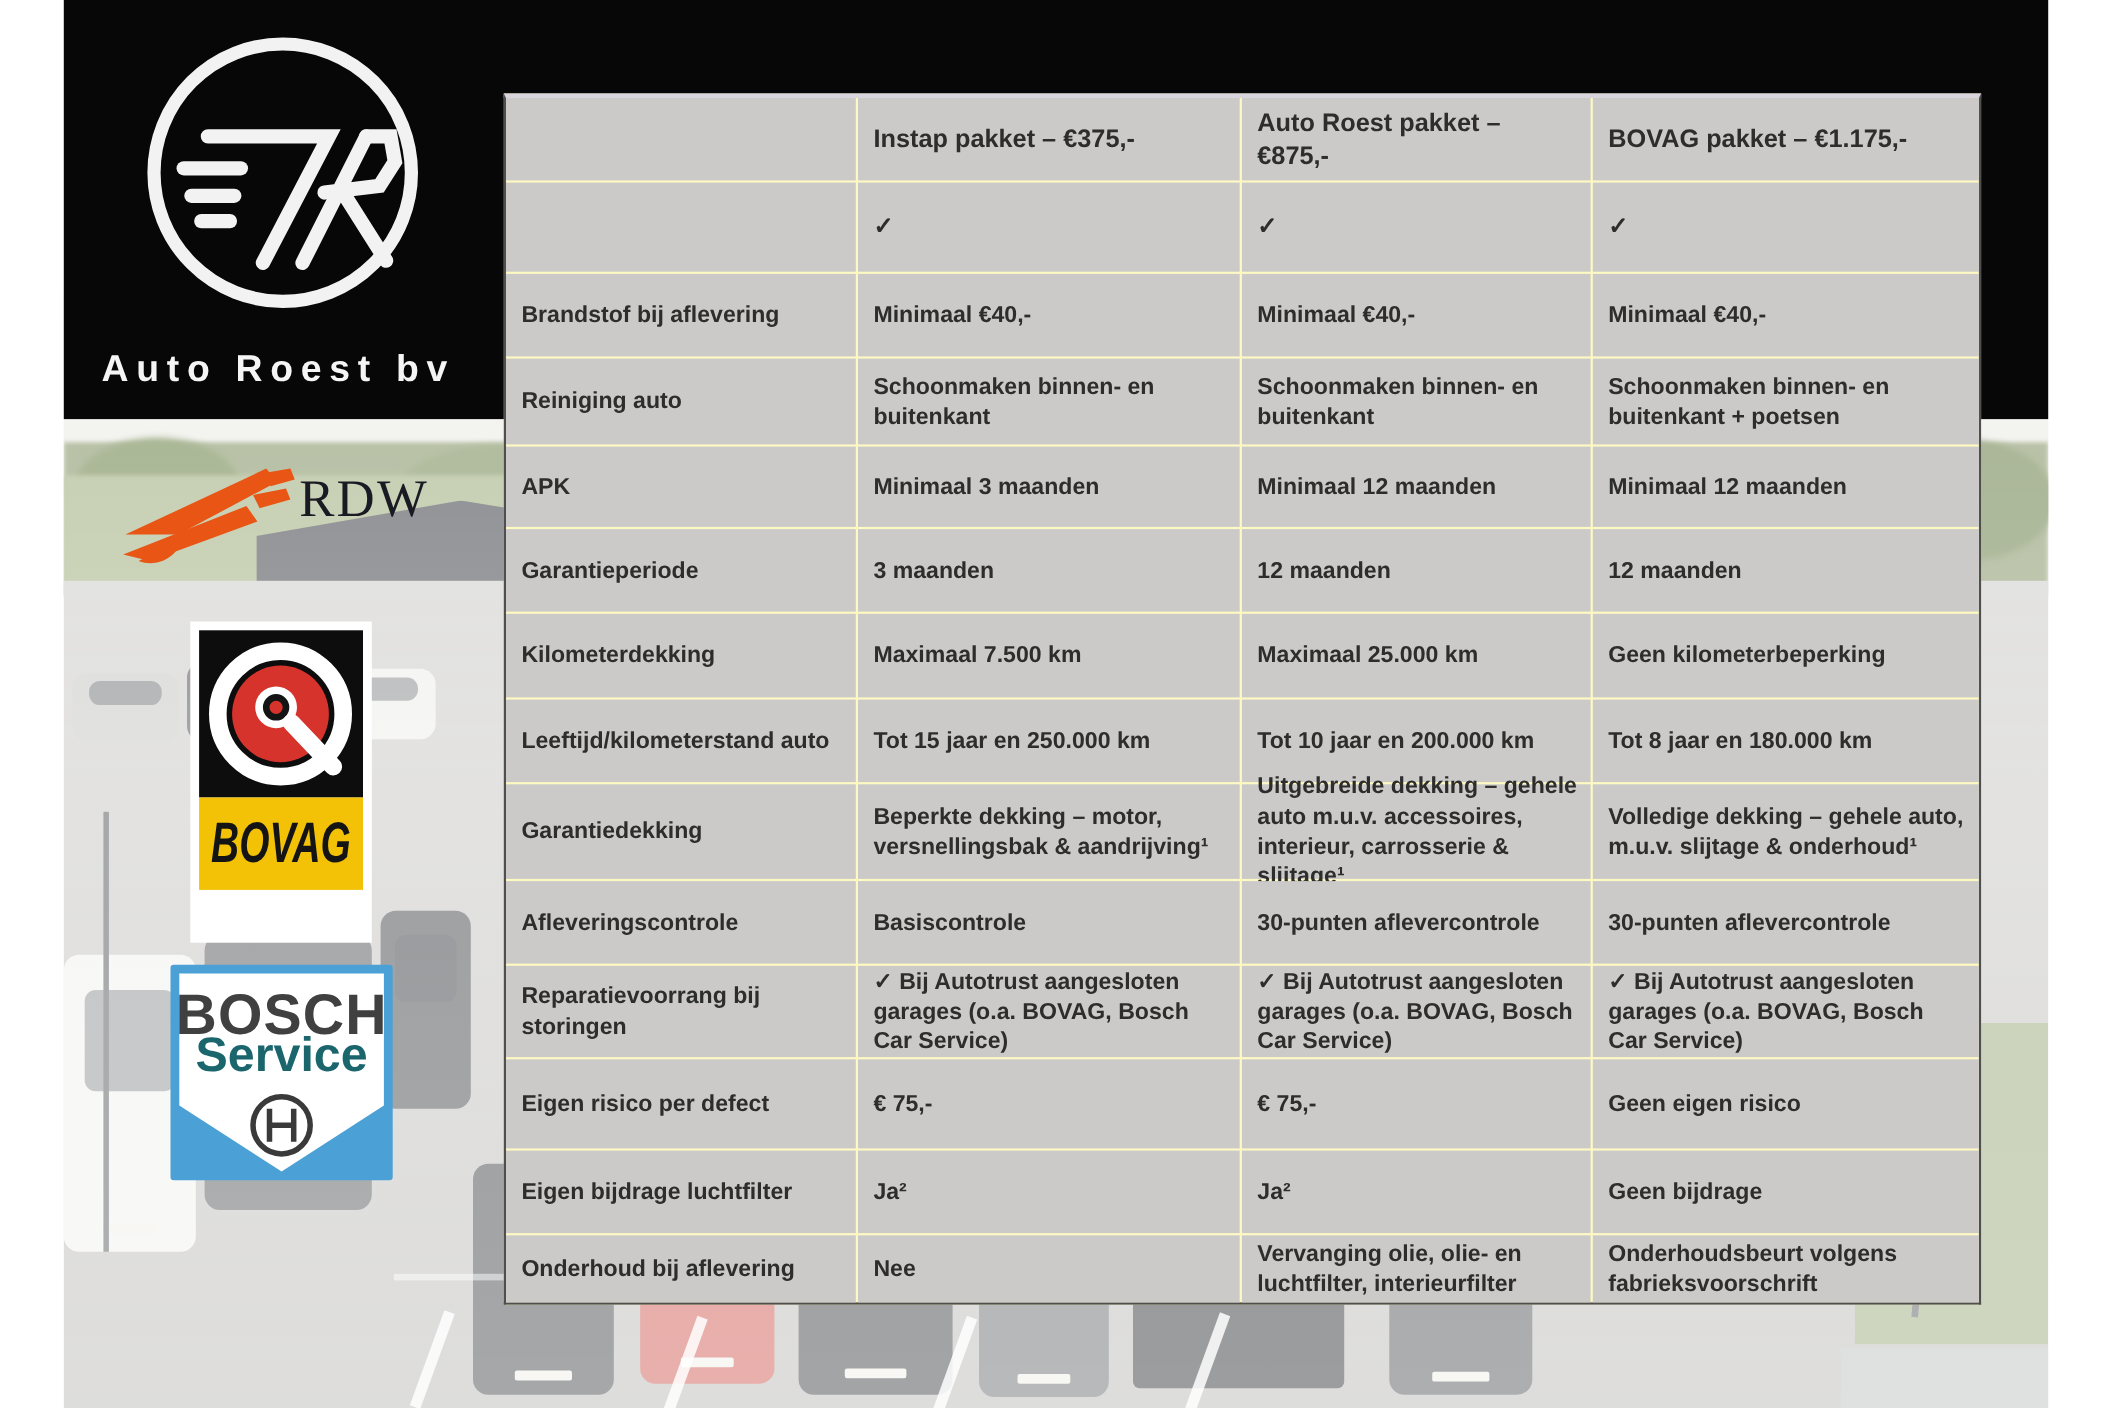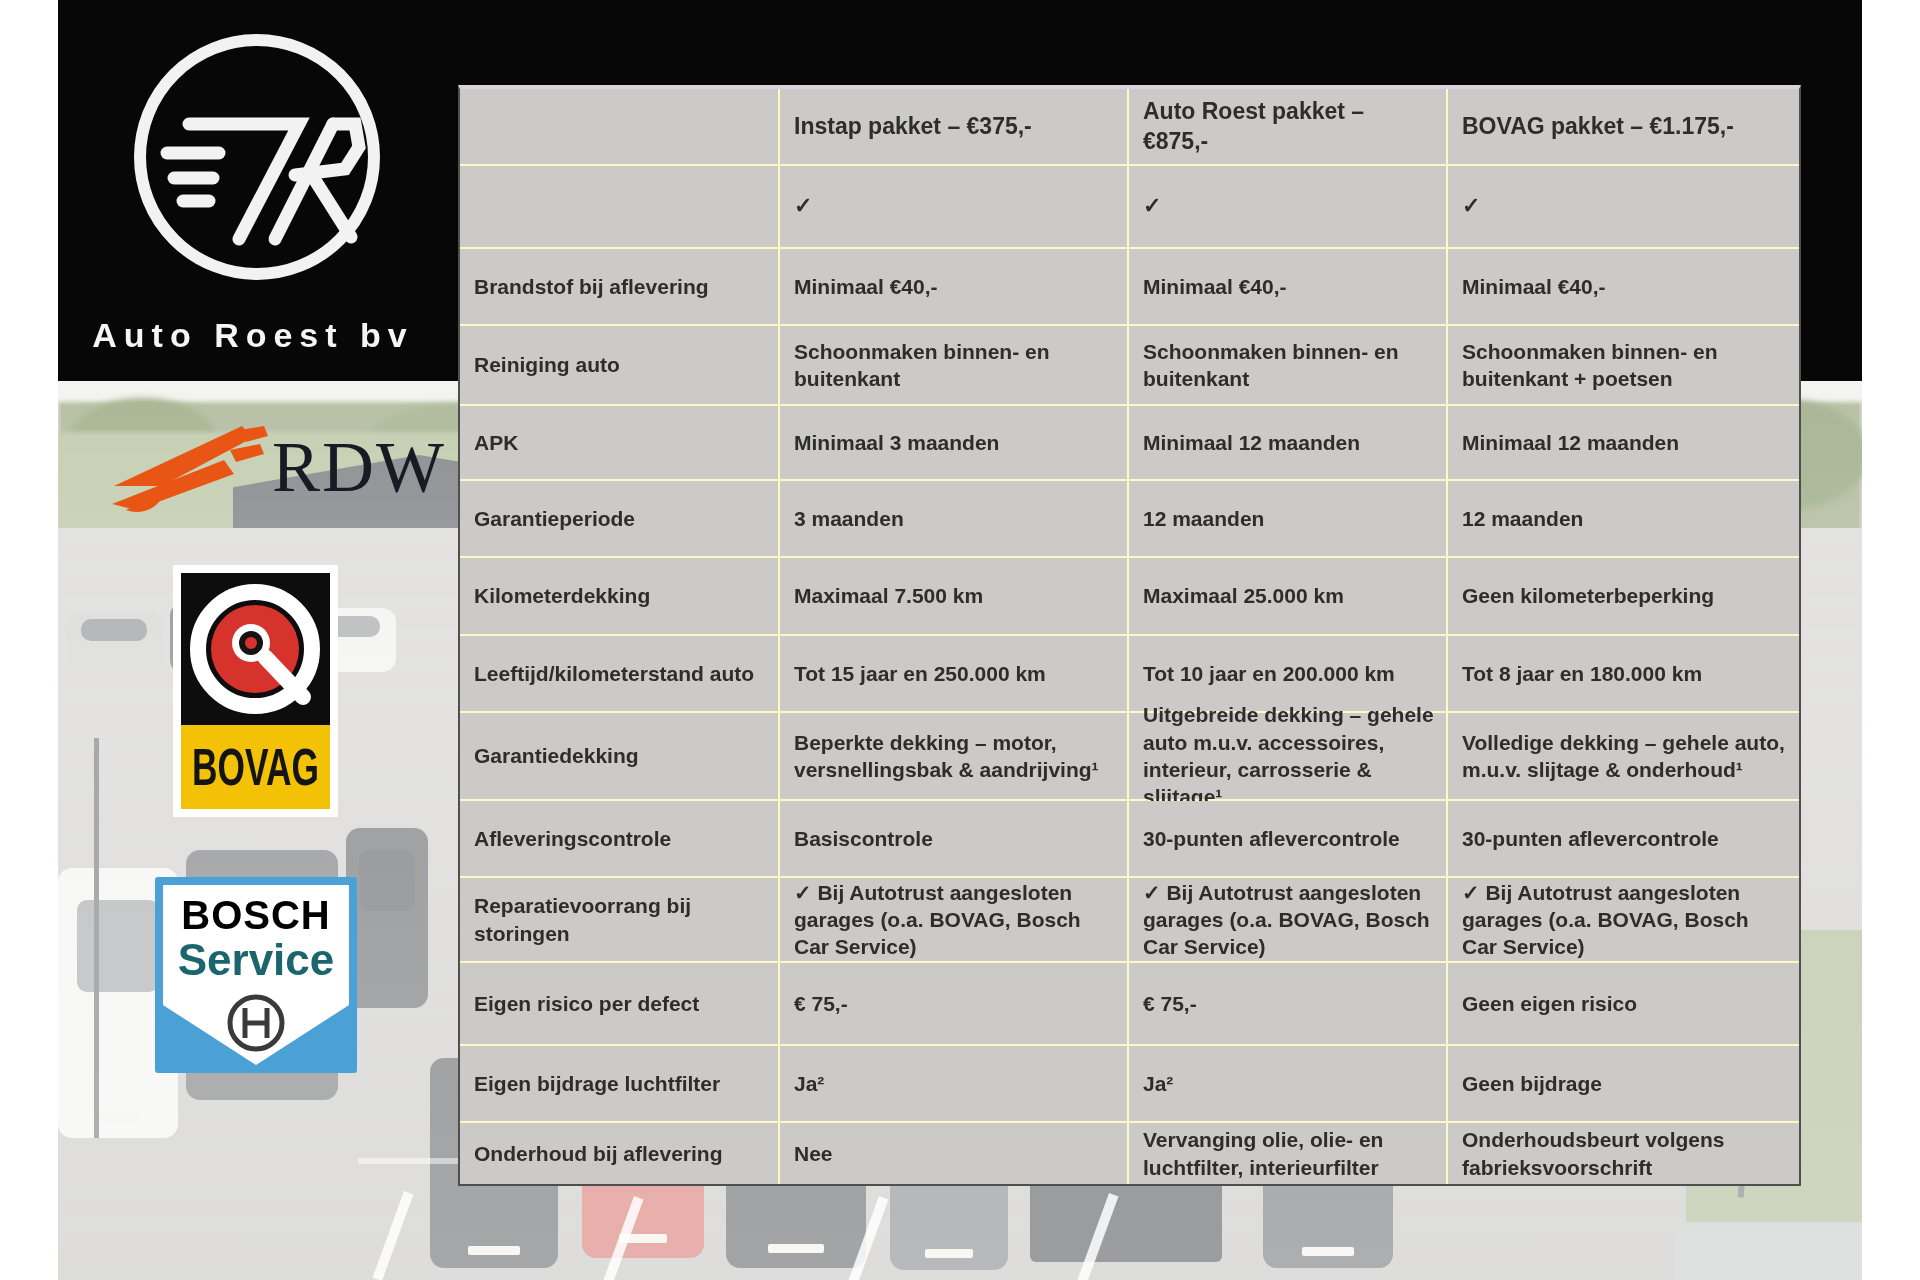--- a/index.html
+++ b/index.html
@@ -23,30 +23,30 @@
   .ph-water{position:absolute;background:#bcc0c0;}
   .wash{position:absolute;left:0;top:0;width:100%;height:100%;
         background:linear-gradient(rgba(255,255,255,.20),rgba(255,255,255,.46) 55%,rgba(255,255,255,.52));}
   
   .band{position:absolute;left:58px;top:0;width:1804px;height:381px;background:#070707;z-index:2;}
   .brand-logo{position:absolute;left:127px;top:27px;z-index:4;}
   .brand-name{position:absolute;left:78px;top:316px;width:350px;text-align:center;color:#f5f5f5;
               font-size:34px;font-weight:bold;letter-spacing:7px;z-index:4;white-space:nowrap;}
   
   .rdw{position:absolute;left:112px;top:418px;width:300px;height:115px;z-index:4;}
-  .rdw-text{position:absolute;left:160px;top:8px;font-family:"Liberation Serif",serif;font-size:72px;
+  .rdw-text{position:absolute;left:160px;top:8px;font-family:"Liberation Serif",serif;font-size:48px;
             color:#1a1a24;letter-spacing:2px;}
-  .bovag{position:absolute;left:173px;top:565px;width:165px;height:252px;background:#ffffff;z-index:4;
-         box-sizing:border-box;padding:8px;}
+  .bovag{position:absolute;left:173px;top:565px;width:165px;height:292px;background:#ffffff;z-index:4;
+         box-sizing:border-box;padding:8px;font-style:italic;}
   .bovag-top{position:relative;width:149px;height:152px;background:#0d0d0d;}
   .bovag-band{position:relative;width:149px;height:84px;background:#f3c207;display:flex;align-items:center;justify-content:center;}
   .bovag-word{font-size:52px;font-weight:bold;color:#141414;transform:scaleX(.68);letter-spacing:0px;}
   .bosch{position:absolute;left:155px;top:877px;width:202px;height:196px;background:#4ba0d6;z-index:4;border-radius:3px;}
-  .bosch-word1{position:absolute;left:0;top:16px;width:202px;text-align:center;color:#000000;
-               font-size:40px;font-weight:bold;letter-spacing:1px;}
+  .bosch-word1{position:absolute;left:0;top:16px;width:202px;text-align:center;color:#404040;
+               font-size:52px;font-weight:bold;letter-spacing:1px;}
   .bosch-word2{position:absolute;left:0;top:58px;width:202px;text-align:center;color:#1b666d;
                font-size:44px;font-weight:bold;}
   
   .pkg-table{position:absolute;left:458px;top:85px;z-index:3;display:grid;
              grid-template-columns:318px 347px 317px 351px;
              grid-template-rows:75px 81px 75px 78px 73px 75px 76px 75px 86px 75px 83px 81px 75px 61px;
              gap:2px;background:#fef9c3;border:2px solid #4f4f4f;border-top:4px solid #d9d3de;}
   .cell{background:#cbcac8;color:#2d2d2d;font-weight:bold;font-size:21px;line-height:1.3;
         display:flex;align-items:center;padding:4px 12px 4px 14px;box-sizing:border-box;}
   .cell.head{font-size:23px;}

